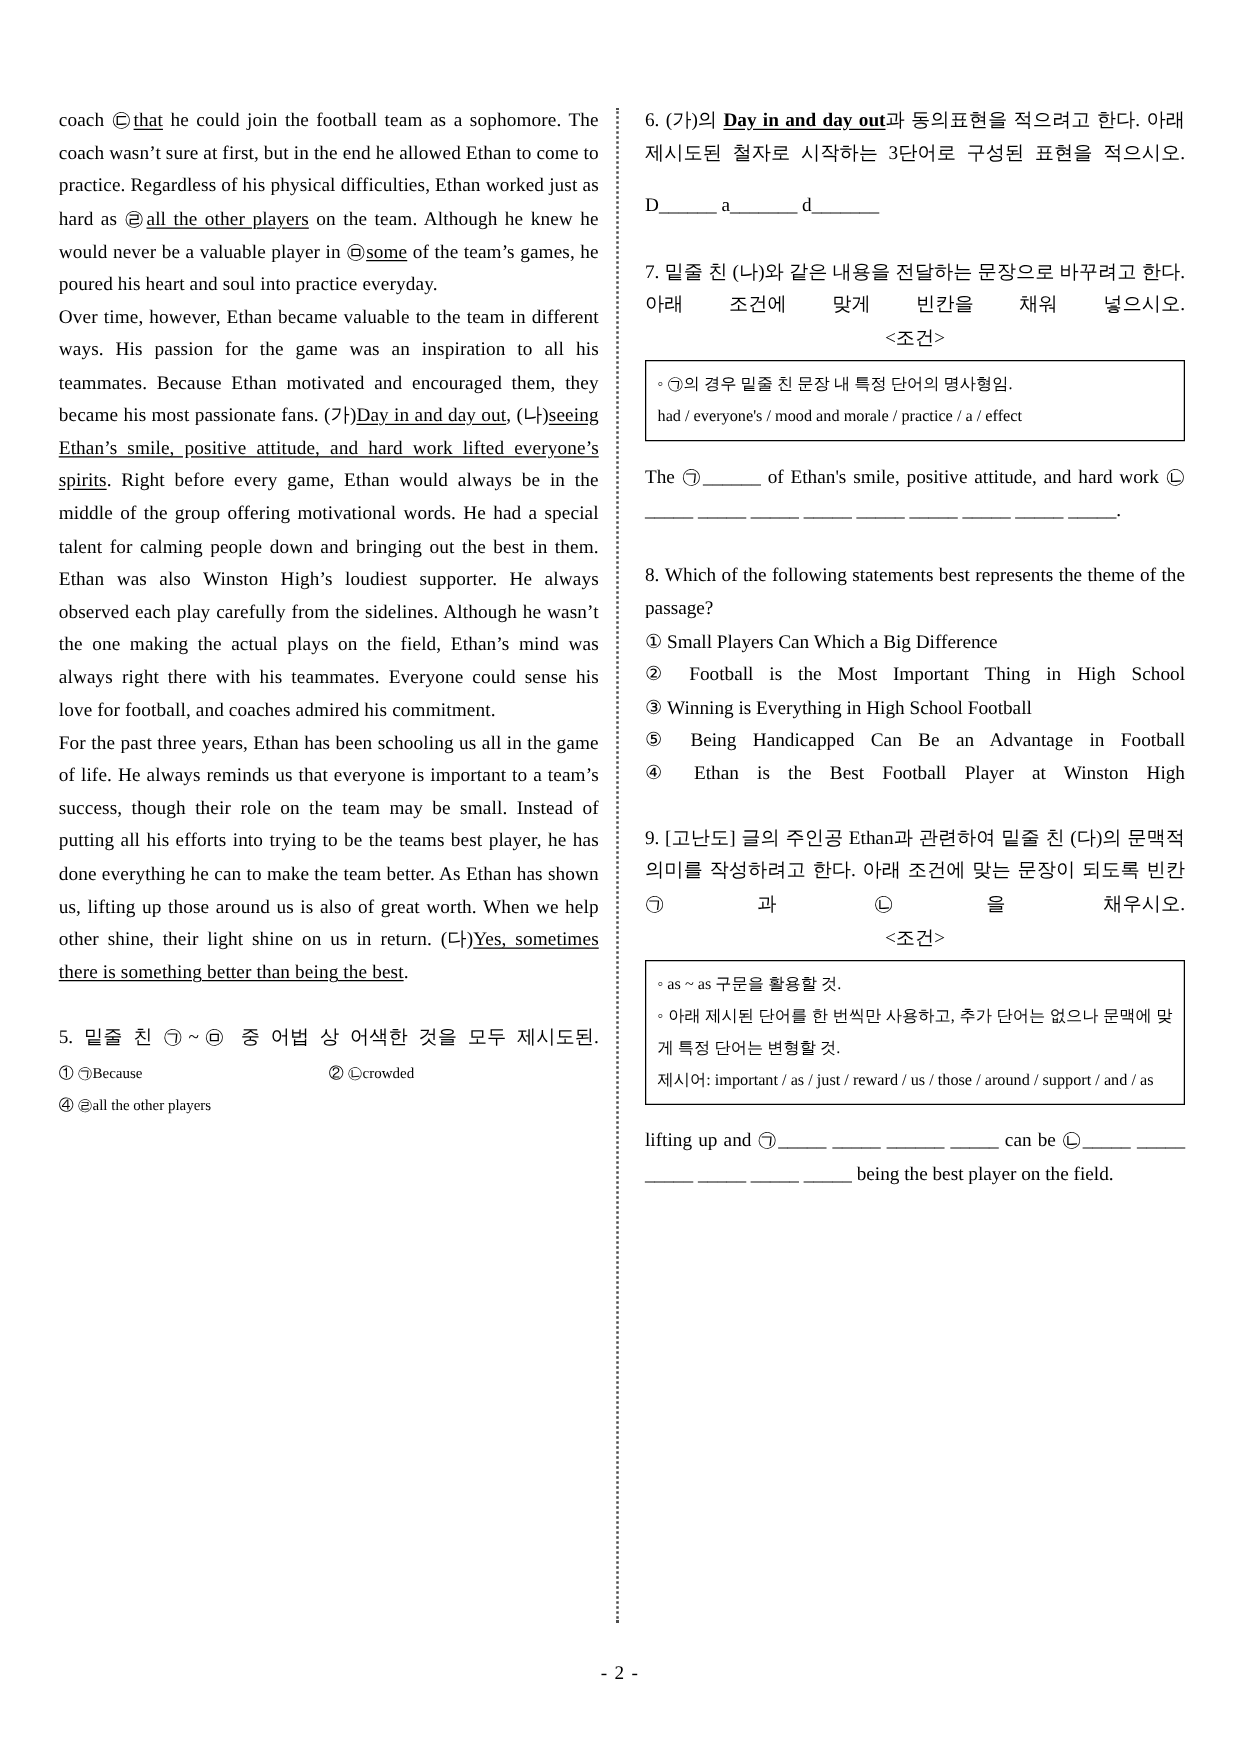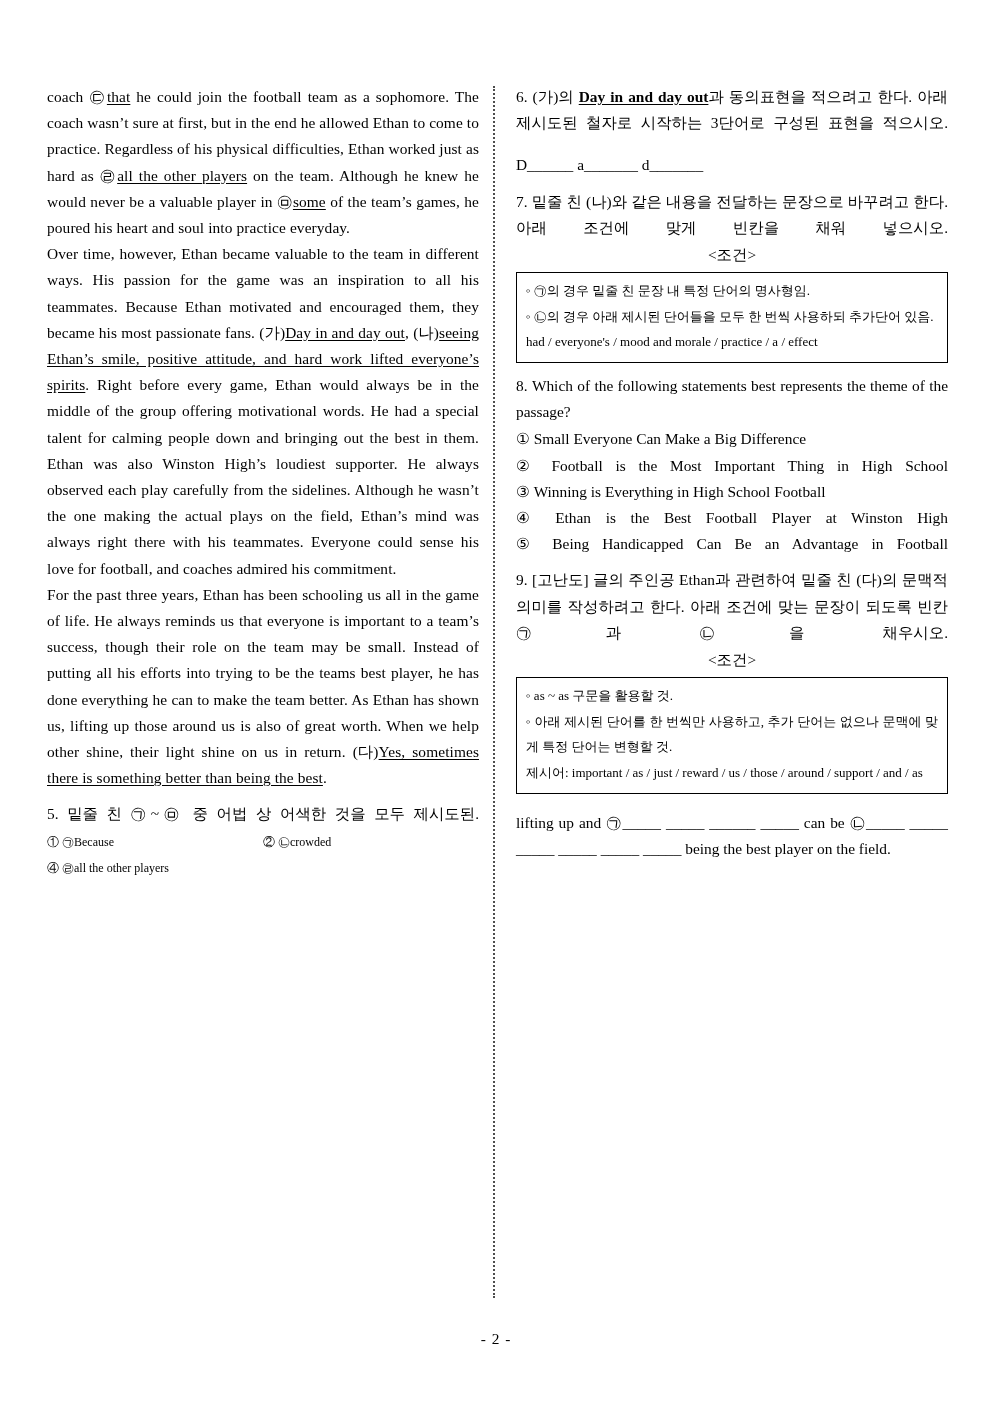--- a/index.html
+++ b/index.html
@@ -49,21 +49,21 @@
   .passage p {
     text-align: justify;
     text-align-last: left;
   }
   .passage p.j-full {
     text-align: justify;
   }
   .u  { text-decoration: underline; text-underline-offset: 2px; }
   .ub { text-decoration: underline; text-underline-offset: 2px; font-weight: 700; }
 
-  .q-block { margin-top: 10px; }
+  .q-block { margin-top: 26px; }
   .q-text {
     font-size: 15.4px;
     line-height: 26.2px;
     text-align: justify;
     text-align-last: left;
   }
   .q-text.justify-all { text-align: justify; text-align-last: justify; }
 
   .choices { margin-top: 1px; }
   .choice-row {
@@ -154,33 +154,35 @@
       <div class="answer-area">
         <div class="a-line blankline">D______ a_______ d_______</div>
       </div>
     </div>
 
     <div class="q-block">
       <div class="q-text justify-all"><span>7.</span>&nbsp;<span>밑줄 친 (나)와 같은 내용을 전달하는 문장으로 바꾸려고 한다. 아래 조건에 맞게 빈칸을 채워 넣으시오.</span></div>
       <div class="cond-title">&lt;조건&gt;</div>
       <div class="cond-box">
         <div class="cb-line">◦ ㉠의 경우 밑줄 친 문장 내 특정 단어의 명사형임.</div>
-        <div class="cb-line">◦ ㉡의 경우 아래 제시된 단어들을 모두 한 번씩 사용하되 추가단어 있음.</div>
         <div class="cb-line">had / everyone's / mood and morale / practice / a / effect</div>
+      </div>
+      <div class="answer-area">
+        <div class="a-line"><span>The </span><span>㉠</span><span class="blankline">______</span><span> of Ethan's smile, positive attitude, and hard work </span><span>㉡</span><span class="blankline">_____ _____ _____ _____ _____ _____ _____ _____ _____.</span></div>
       </div>
     </div>
 
     <div class="q-block">
       <div class="q-text justify-all"><span>8.</span>&nbsp;<span>Which of the following statements best represents the theme of the passage?</span></div>
       <div class="choices">
-        <div class="choice-line"><span>①</span>&nbsp;<span>Small Everyone Can Make a Big Difference</span></div>
+        <div class="choice-line"><span>①</span>&nbsp;<span>Small Players Can Which a Big Difference</span></div>
         <div class="choice-line q-text justify-all"><span>②</span>&nbsp;<span>Football is the Most Important Thing in High School</span></div>
         <div class="choice-line"><span>③</span>&nbsp;<span>Winning is Everything in High School Football</span></div>
+        <div class="choice-line q-text justify-all"><span>⑤</span>&nbsp;<span>Being Handicapped Can Be an Advantage in Football</span></div>
         <div class="choice-line q-text justify-all"><span>④</span>&nbsp;<span>Ethan is the Best Football Player at Winston High</span></div>
-        <div class="choice-line q-text justify-all"><span>⑤</span>&nbsp;<span>Being Handicapped Can Be an Advantage in Football</span></div>
       </div>
     </div>
 
     <div class="q-block">
       <div class="q-text justify-all"><span>9.</span>&nbsp;<span>[고난도] 글의 주인공 Ethan과 관련하여 밑줄 친 (다)의 문맥적 의미를 작성하려고 한다. 아래 조건에 맞는 문장이 되도록 빈칸 ㉠과 ㉡을 채우시오.</span></div>
       <div class="cond-title">&lt;조건&gt;</div>
       <div class="cond-box">
         <div class="cb-line">◦ as ~ as 구문을 활용할 것.</div>
         <div class="cb-line">◦ 아래 제시된 단어를 한 번씩만 사용하고, 추가 단어는 없으나 문맥에 맞게 특정 단어는 변형할 것.</div>
         <div class="cb-line">제시어: important / as / just / reward / us / those / around / support / and / as</div>

